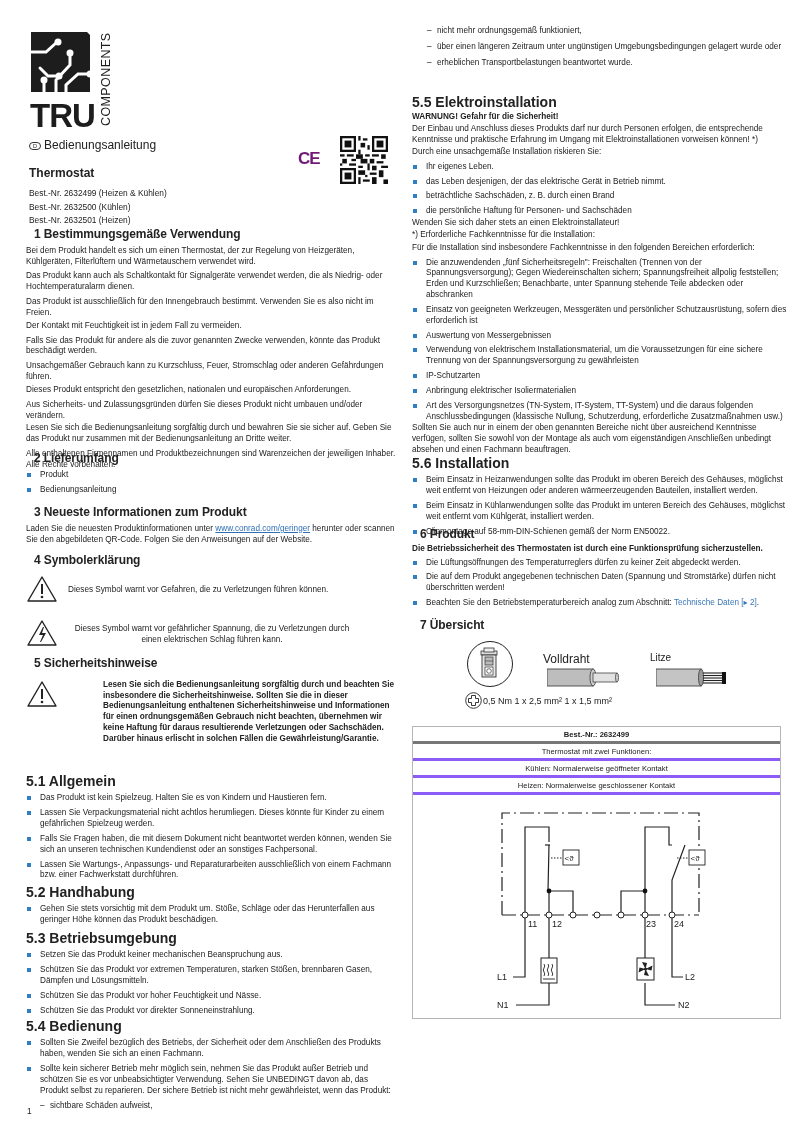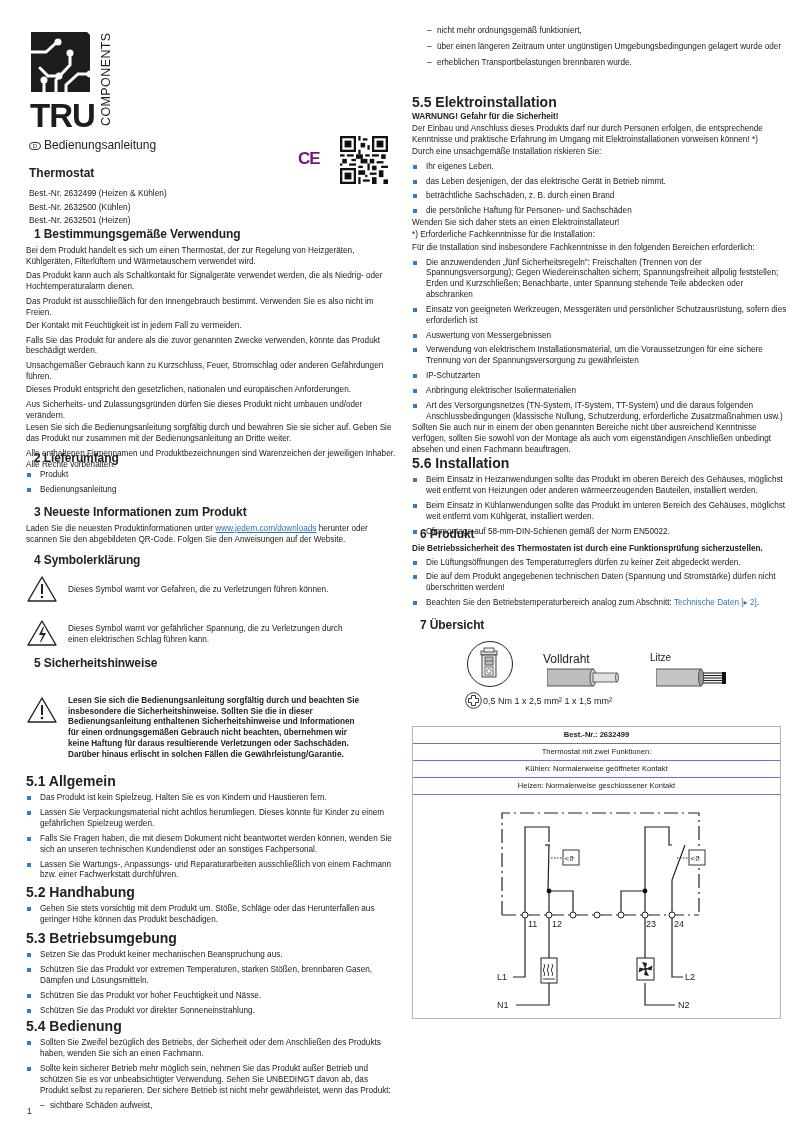--- a/index.html
+++ b/index.html
@@ -16,21 +16,21 @@
   ul.dash { list-style: none; margin: 0; }
   ul.dash li { position: relative; padding-left: 12px; margin-bottom: 5px; }
   ul.dash li::before { content: "\2013"; position: absolute; left: 2px; top: 0; }
   a.link { color: #2e6fb5; text-decoration: underline; }
   .xref { color: #3a76b8; }
   .bold { font-weight: bold; }
   .sym-row { display: flex; align-items: center; margin-bottom: 6px; }
   .sym-row .ico { width: 40px; flex: 0 0 40px; }
   .sym-row .txt { padding-left: 2px; }
   .tbl { position: absolute; left: 412px; top: 726px; width: 369px; border: 1px solid #b5b5b5; }
-  .tbl .row { height: 17px; border-bottom: 1px solid #8b5cf6; text-align: center; font-size: 7.6px; line-height: 16px; }
+  .tbl .row { height: 17px; border-bottom: 3px solid #8b5cf6; text-align: center; font-size: 7.6px; line-height: 16px; }
   .tbl .diag { height: 223px; position: relative; }
 </style>
 </head>
 <body>
 
 <div class="page">
 
   <div class="abs" style="left:30px; top:30px; width:90px; height:100px;">
     <svg width="90" height="100" viewBox="0 0 90 100">
       <path d="M1,2 H57 L60,5 V62 H1 Z" fill="#1d1d1d"></path>
@@ -131,21 +131,21 @@
   <div class="abs" style="left:26px; top:451px; width:372px;">
     <h1 class="sec">2 Lieferumfang</h1>
     <ul class="bl">
       <li>Produkt</li>
       <li>Bedienungsanleitung</li>
     </ul>
   </div>
 
   <div class="abs" style="left:26px; top:505px; width:372px;">
     <h1 class="sec">3 Neueste Informationen zum Produkt</h1>
-    <p><span>Laden Sie die neuesten Produktinformationen unter </span><a class="link">www.jedem.com/downloads</a><span> herunter oder scannen Sie den abgebildeten QR-Code. Folgen Sie den Anweisungen auf der Website.</span></p>
+    <p><span>Laden Sie die neuesten Produktinformationen unter </span><a class="link">www.conrad.com/geringer</a><span> herunter oder scannen Sie den abgebildeten QR-Code. Folgen Sie den Anweisungen auf der Website.</span></p>
   </div>
 
   <div class="abs" style="left:26px; top:553px; width:372px;">
     <h1 class="sec">4 Symbolerklärung</h1>
     <div class="sym-row" style="margin-top:6px;">
       <span class="ico">
         <svg width="32" height="28" viewBox="0 0 32 28">
             <path d="M16,2 L30,26 H2 Z" fill="none" stroke="#222" stroke-width="1.4" stroke-linejoin="round"></path>
             <rect x="15" y="9" width="2" height="10" fill="#222"></rect>
             <circle cx="16" cy="22" r="1.3" fill="#222"></circle>
@@ -153,27 +153,27 @@
       </span>
       <span class="txt">Dieses Symbol warnt vor Gefahren, die zu Verletzungen führen können.</span>
     </div>
     <div class="sym-row" style="margin-top:12px;">
       <span class="ico">
         <svg width="32" height="28" viewBox="0 0 32 28">
             <path d="M16,2 L30,26 H2 Z" fill="none" stroke="#222" stroke-width="1.4" stroke-linejoin="round"></path>
             <path d="M17,8 L13,16 L17,16 L14,23 L15,23 L20,14 L16,14 L18,8 Z" fill="#222"></path>
           </svg>
       </span>
-      <span class="txt" style="width:290px;">Dieses Symbol warnt vor gefährlicher Spannung, die zu Verletzungen durch einen elektrischen Schlag führen kann.</span>
+      <span class="txt" style="width:290px;text-align:center;">Dieses Symbol warnt vor gefährlicher Spannung, die zu Verletzungen durch einen elektrischen Schlag führen kann.</span>
     </div>
   </div>
 
   <div class="abs" style="left:26px; top:656px; width:372px;">
     <h1 class="sec">5 Sicherheitshinweise</h1>
-    <div style="display:flex; margin-top:24px;">
+    <div style="display:flex; margin-top:8px;gap:35px;">
       <span style="width:40px; flex:0 0 40px;">
         <svg width="32" height="28" viewBox="0 0 32 28">
             <path d="M16,2 L30,26 H2 Z" fill="none" stroke="#222" stroke-width="1.4" stroke-linejoin="round"></path>
             <rect x="15" y="9" width="2" height="10" fill="#222"></rect>
             <circle cx="16" cy="22" r="1.3" fill="#222"></circle>
           </svg>
       </span>
       <p class="bold" style="width:300px; padding-left:2px;">Lesen Sie sich die Bedienungsanleitung sorgfältig durch und beachten Sie insbesondere die Sicherheitshinweise. Sollten Sie die in dieser Bedienungsanleitung enthaltenen Sicherheitshinweise und Informationen für einen ordnungsgemäßen Gebrauch nicht beachten, übernehmen wir keine Haftung für daraus resultierende Verletzungen oder Sachschäden. Darüber hinaus erlischt in solchen Fällen die Gewährleistung/Garantie.</p>
     </div>
   </div>
@@ -215,21 +215,21 @@
       <li>sichtbare Schäden aufweist,</li>
     </ul>
   </div>
 
   <div class="abs" style="left:27px; top:1106px; font-size:8.4px;">1</div>
 
   <div class="abs" style="left:413px; top:26px; width:376px;">
     <ul class="dash" style="margin-left:12px;">
       <li>nicht mehr ordnungsgemäß funktioniert,</li>
       <li>über einen längeren Zeitraum unter ungünstigen Umgebungsbedingungen gelagert wurde oder</li>
-      <li>erheblichen Transportbelastungen brennbaren wurde.</li>
+      <li>erheblichen Transportbelastungen beantwortet wurde.</li>
     </ul>
   </div>
 
   <div class="abs" style="left:412px; top:76px; width:376px;">
     <h2 class="sub" style="margin-bottom:1px;">5.5 Elektroinstallation</h2>
     <p class="bold" style="margin-bottom:1px;">WARNUNG!  Gefahr für die Sicherheit!</p>
     <p style="margin-bottom:1px;">Der Einbau und Anschluss dieses Produkts darf nur durch Personen erfolgen, die entsprechende Kenntnisse und praktische Erfahrung im Umgang mit Elektroinstallationen vorweisen können! *)</p>
     <p>Durch eine unsachgemäße Installation riskieren Sie:</p>
     <ul class="bl">
       <li>Ihr eigenes Leben.</li>

